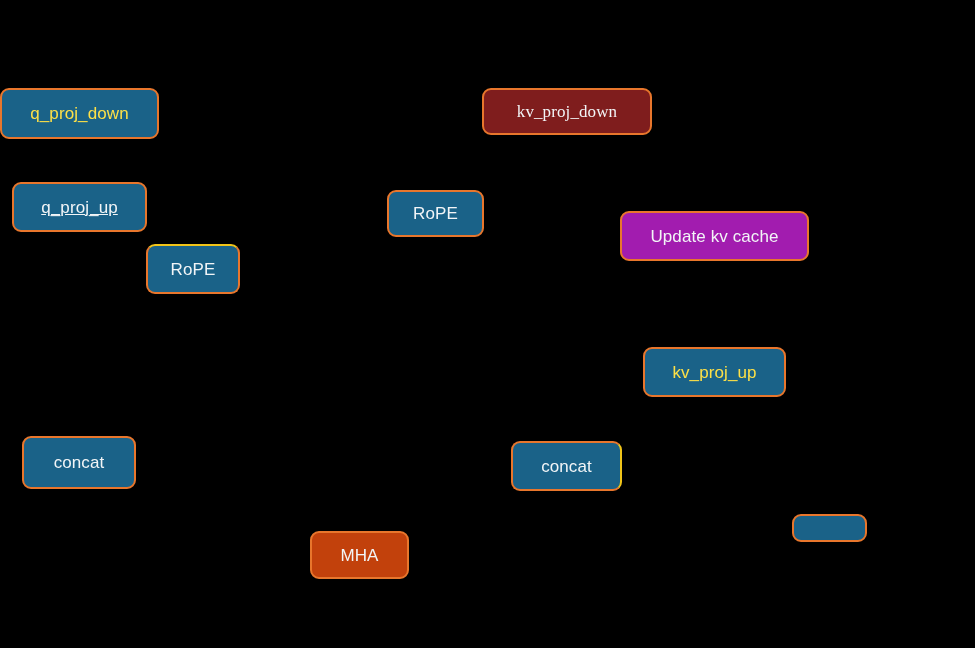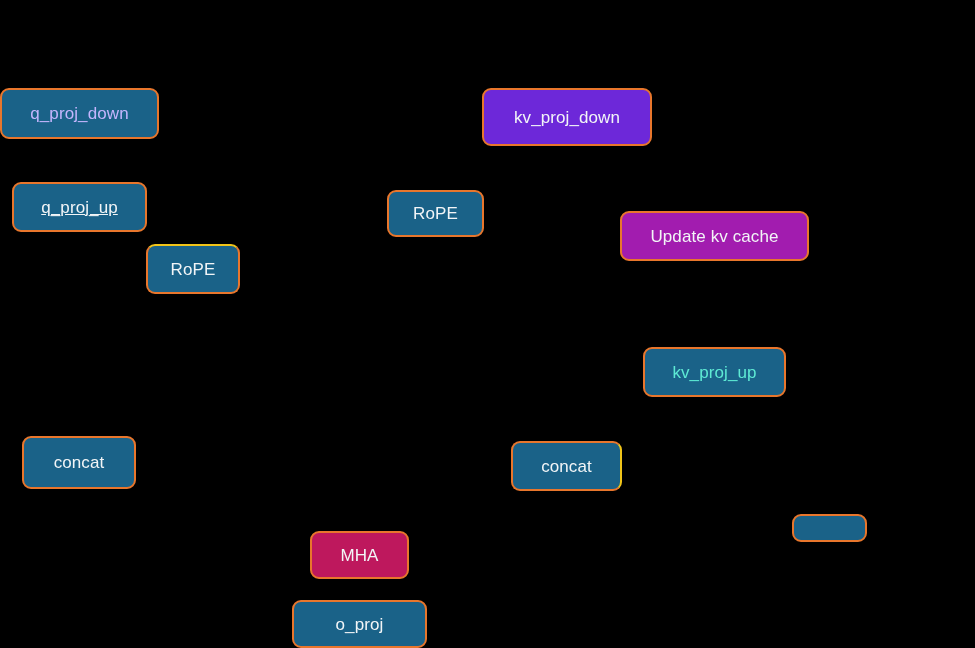--- a/index.html
+++ b/index.html
@@ -39,49 +39,46 @@
   }
   .node-label {
     display: block;
     pointer-events: none;
   }
 </style>
 </head>
 <body>
 
 <div id="canvas">
-    <div class="node" style="left: 0px; top: 88px; width: 159px; height: 51px; background: rgb(26, 98, 136); border-color: rgb(232, 118, 44); color: #c4b5fd;">
+    <div class="node" style="left: 0px; top: 88px; width: 159px; height: 51px; background: rgb(26, 98, 136); border-color: rgb(232, 118, 44); color: #fde047;">
       <span class="node-label">q_proj_down</span>
     </div>
-    <div class="node" style="left: 482px; top: 88px; width: 170px; height: 58px; background: #6d28d9; border-color: rgb(232, 118, 44); color: rgb(242, 245, 247);">
+    <div class="node" style="left: 482px; top: 88px; width: 170px; height: 47px; background: #7f1d1d; border-color: rgb(232, 118, 44); color: rgb(242, 245, 247); font-family: Liberation Serif, serif;">
       <span class="node-label">kv_proj_down</span>
     </div>
     <div class="node" style="left: 12px; top: 182px; width: 135px; height: 50px; background: rgb(26, 98, 136); border-color: rgb(232, 118, 44); color: rgb(242, 245, 247); text-decoration: underline;">
       <span class="node-label">q_proj_up</span>
     </div>
     <div class="node" style="left: 387px; top: 190px; width: 97px; height: 47px; background: rgb(26, 98, 136); border-color: rgb(232, 118, 44); color: rgb(242, 245, 247);">
       <span class="node-label">RoPE</span>
     </div>
     <div class="node" style="left: 620px; top: 211px; width: 189px; height: 50px; background: #a21caf; border-color: rgb(232, 118, 44); color: rgb(242, 245, 247);">
       <span class="node-label">Update kv cache</span>
     </div>
     <div class="node hl-top" style="left: 146px; top: 244px; width: 94px; height: 50px; background: rgb(26, 98, 136); border-color: rgb(240, 196, 25) rgb(232, 118, 44) rgb(232, 118, 44); color: rgb(242, 245, 247);">
       <span class="node-label">RoPE</span>
     </div>
-    <div class="node" style="left: 643px; top: 347px; width: 143px; height: 50px; background: rgb(26, 98, 136); border-color: rgb(232, 118, 44); color: #5eead4;">
+    <div class="node" style="left: 643px; top: 347px; width: 143px; height: 50px; background: rgb(26, 98, 136); border-color: rgb(232, 118, 44); color: #fde047;">
       <span class="node-label">kv_proj_up</span>
     </div>
     <div class="node" style="left: 22px; top: 436px; width: 114px; height: 53px; background: rgb(26, 98, 136); border-color: rgb(232, 118, 44); color: rgb(242, 245, 247);">
       <span class="node-label">concat</span>
     </div>
     <div class="node hl-right" style="left: 511px; top: 441px; width: 111px; height: 50px; background: rgb(26, 98, 136); border-color: rgb(232, 118, 44) rgb(240, 196, 25) rgb(232, 118, 44) rgb(232, 118, 44); color: rgb(242, 245, 247);">
       <span class="node-label">concat</span>
     </div>
     <div class="node" style="left: 792px; top: 514px; width: 75px; height: 28px; background: rgb(26, 98, 136); border-color: rgb(232, 118, 44); color: rgb(242, 245, 247);">
       <span class="node-label"></span>
     </div>
-    <div class="node" style="left: 310px; top: 531px; width: 99px; height: 48px; background: #be185d; border-color: rgb(232, 118, 44); color: rgb(242, 245, 247);">
+    <div class="node" style="left: 310px; top: 531px; width: 99px; height: 48px; background: #c2410c; border-color: rgb(232, 118, 44); color: rgb(242, 245, 247);">
       <span class="node-label">MHA</span>
-    </div>
-    <div class="node" style="left: 292px; top: 600px; width: 135px; height: 48px; background: rgb(26, 98, 136); border-color: rgb(232, 118, 44); color: rgb(242, 245, 247);">
-      <span class="node-label">o_proj</span>
     </div>
   </div>
 
 </body></html>

